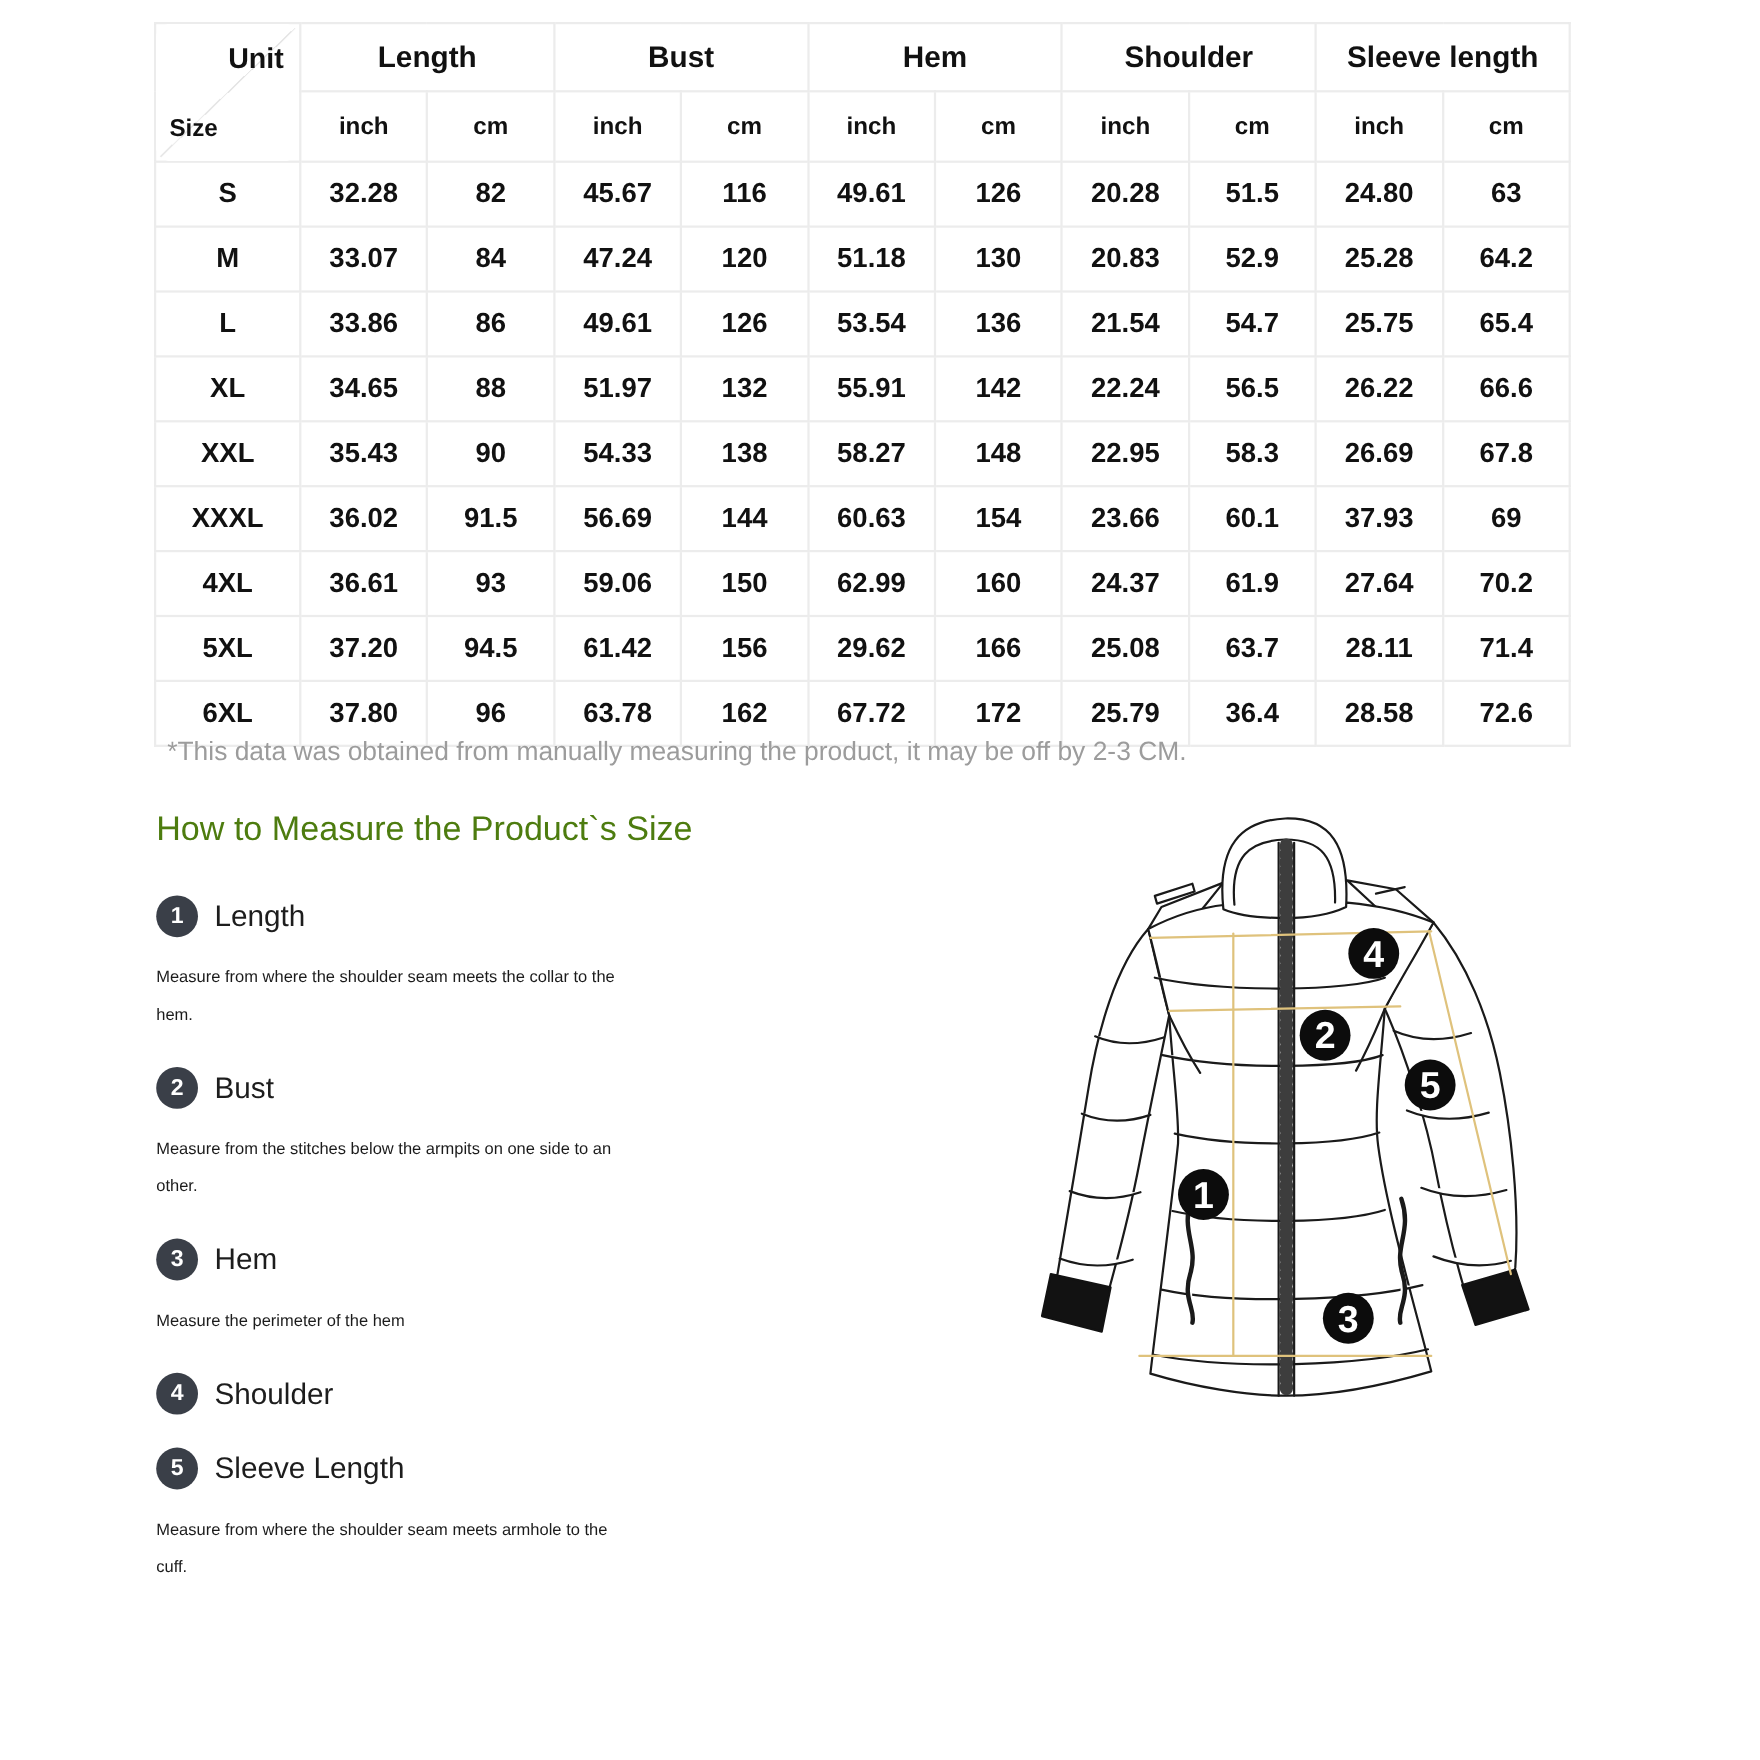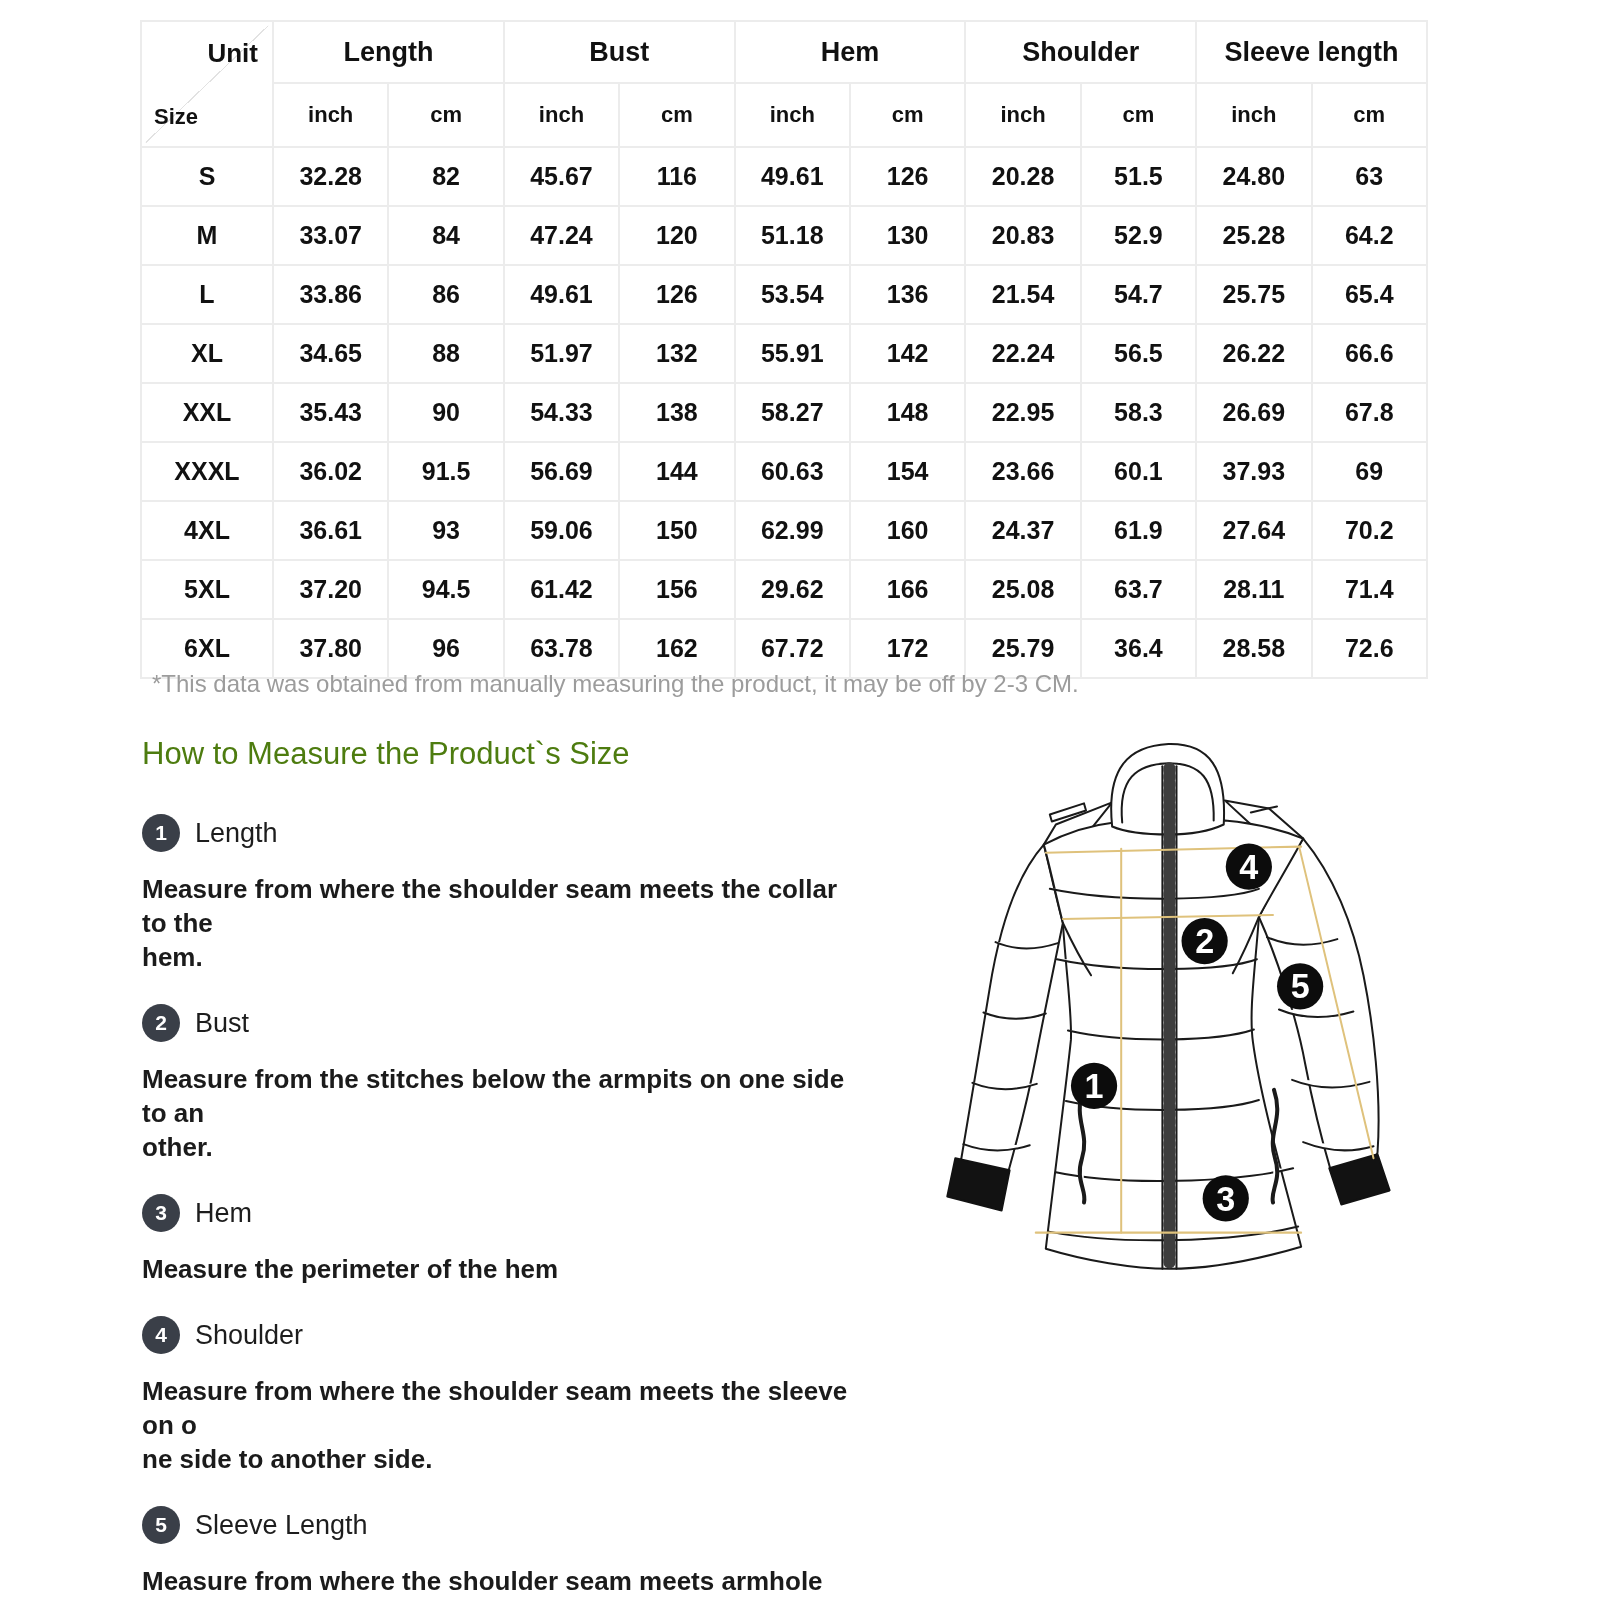--- a/index.html
+++ b/index.html
@@ -22,21 +22,21 @@
   #footnote{position:absolute;left:142px;top:670px;font-size:24px;color:#9c9c9c;margin-left:10px;}
 
   
   #guide{position:absolute;left:142px;top:736px;width:712px;}
   #guide h2{margin:0 0 42px 0;font-size:31px;font-weight:400;color:#4d7c0f;}
   .item{display:flex;align-items:center;margin-top:30px;}
   .badge{flex:0 0 38px;width:38px;height:38px;border-radius:50%;background:#3a3f48;
          display:flex;align-items:center;justify-content:center;
          color:#fff;font-size:21px;font-weight:700;}
   .item .label{margin-left:15px;font-size:27px;font-weight:400;color:#1d1d1d;}
-  .desc{margin:20px 0 0 0;font-size:26px;line-height:34px;color:#1b1b1b;white-space:pre-line;font-weight:bold;}
+  .desc{margin:20px 0 0 0;font-size:15px;line-height:34px;color:#1b1b1b;white-space:pre-line;}
 
   
   #jacket{position:absolute;left:905px;top:726px;width:548px;height:578px;}
 </style>
 </head>
 <body>
 
 <div id="page">
 
   <table id="size-table">
@@ -211,22 +211,20 @@
     <div class="item">
       <span class="badge">3</span>
       <span class="label">Hem</span>
     </div>
     <p class="desc">Measure the perimeter of the hem</p>
 
     <div class="item">
       <span class="badge">4</span>
       <span class="label">Shoulder</span>
     </div>
-    <p class="desc">Measure from where the shoulder seam meets the sleeve on o
-ne side to another side.</p>
 
     <div class="item">
       <span class="badge">5</span>
       <span class="label">Sleeve Length</span>
     </div>
     <p class="desc">Measure from where the shoulder seam meets armhole to the
 cuff.</p>
   </div>
 
   <svg id="jacket" viewBox="0 0 545 575" fill="none" stroke-linecap="round" stroke-linejoin="round">

